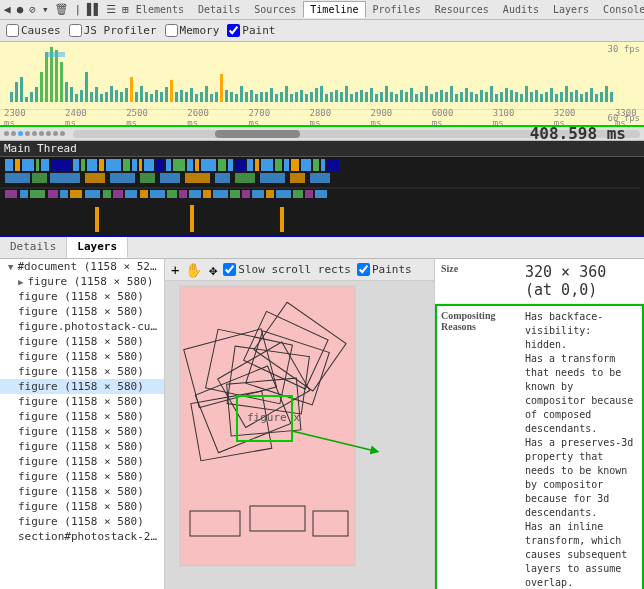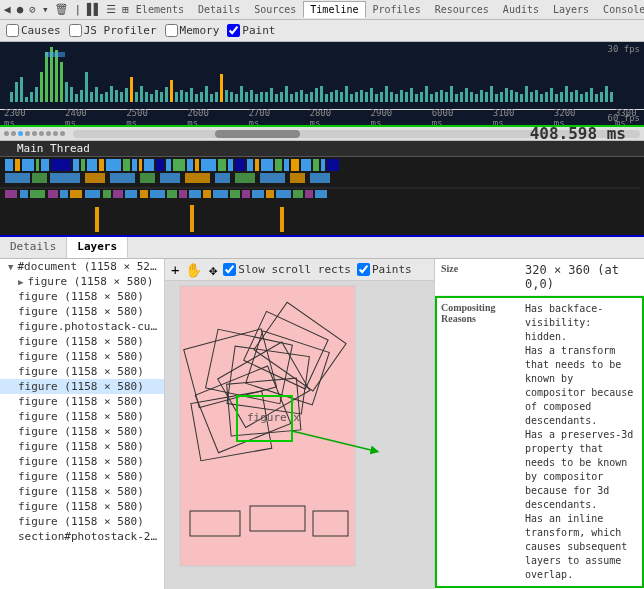--- a/index.html
+++ b/index.html
@@ -18,42 +18,42 @@
 
     
     .controls-row {
       display: flex; align-items: center; background: #e8e8e8;
       border-bottom: 1px solid #bbb; padding: 2px 6px; height: 22px; gap: 8px;
     }
     .controls-row label { display: flex; align-items: center; gap: 2px; cursor: pointer; color: #333; font-size: 10px; }
     .paint-checkbox { accent-color: blue; }
 
     
-    .timeline-section { background: #0f172a; border-bottom: 1px solid #bbb; height: 90px; position: relative; overflow: hidden; }
+    .timeline-section { background: #fef9c3; border-bottom: 1px solid #bbb; height: 90px; position: relative; overflow: hidden; }
     .fps-label { position: absolute; right: 4px; top: 2px; color: #888; font-size: 9px; }
     .fps-label-60 { position: absolute; right: 4px; bottom: 2px; color: #888; font-size: 9px; }
     .time-ruler { position: absolute; bottom: 0; left: 0; right: 0; height: 16px; display: flex; align-items: center; border-top: 1px solid #ddd; }
     .time-labels { display: flex; width: 100%; justify-content: space-around; padding: 0 4px; gap: 36px; }
     .time-label { color: #888; font-size: 9px; }
 
     
     .scrollbar-row {
       background: #e0e0e0; border-bottom: 1px solid #bbb; height: 14px;
       display: flex; align-items: center; position: relative;
     }
     .scrollbar-track { flex: 1; height: 8px; background: #ccc; border-radius: 4px; margin: 0 4px; position: relative; }
     .scrollbar-thumb { position: absolute; left: 25%; width: 15%; height: 8px; background: #888; border-radius: 4px; }
     .time-indicator { position: absolute; right: 18px; color: #333; font-size: 16px; font-weight: bold; }
     .scrollbar-dots { display: flex; gap: 2px; padding: 0 4px; }
     .dot { width: 5px; height: 5px; background: #999; border-radius: 50%; }
     .dot.active { background: #4af; }
 
     
     .main-thread-header {
-      background: #2c2c2c; color: #eee; padding: 2px 17px; height: 16px;
+      background: #2c2c2c; color: #eee; padding: 2px 4px; height: 16px;
       display: flex; align-items: center; font-size: 10px; border-bottom: 1px solid #555;
     }
 
     
     .thread-timeline { height: 80px; background: #1a1a1a; position: relative; overflow: hidden; border-bottom: 2px solid #00c; }
     .panel-tabs { display: flex; background: #e8e8e8; border-bottom: 1px solid #bbb; height: 22px; }
     .panel-tab { padding: 3px 10px; cursor: pointer; color: #555; font-size: 11px; border-right: 1px solid #ccc; }
     .panel-tab.active { background: #fff; color: #000; font-weight: bold; border-bottom: 1px solid #fff; }
 
     
@@ -69,21 +69,21 @@
     
     .canvas-area { flex: 1; background: #d9d9d9; position: relative; overflow: hidden; }
     .canvas-toolbar { display: flex; align-items: center; gap: 6px; padding: 2px 6px; background: #e8e8e8; border-bottom: 1px solid #ccc; height: 22px; }
     .canvas-toolbar label { display: flex; align-items: center; gap: 2px; color: #333; font-size: 10px; cursor: pointer; }
     .canvas-viz { position: relative; width: 100%; height: calc(100% - 22px); }
 
     
     .info-panel { width: 210px; background: #fff; border-left: 1px solid #ccc; overflow-y: auto; }
     .info-row { display: flex; border-bottom: 1px solid #eee; padding: 4px 6px; gap: 4px; }
     .info-label { color: #555; min-width: 80px; font-size: 10px; font-weight: bold; font-family: Liberation Serif, serif; }
-    .info-value { color: #333; font-size: 12px; flex: 1; }
+    .info-value { color: #333; font-size: 15px; flex: 1; }
 
     
     .compositing-box { border: 2px solid #00bb00; padding: 4px; }
 
     
     .timeline-section { border-bottom: 2px solid #00cc00; }
   </style>
 </head>
 <body>
 

